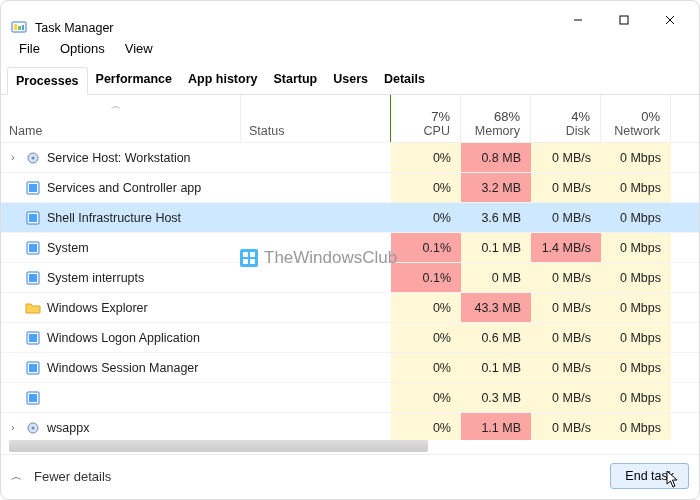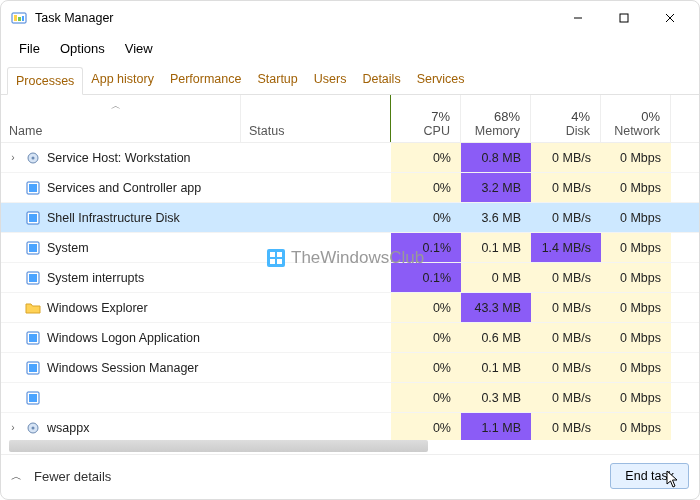--- a/index.html
+++ b/index.html
@@ -1,50 +1,50 @@
 <!DOCTYPE html>
 <html><head>
 <meta charset="utf-8">
 <style>
 * { margin: 0; padding: 0; box-sizing: border-box; font-family: "Segoe UI", Tahoma, sans-serif; }
 body { background: #fff; width: 700px; height: 500px; overflow: hidden; border: 1px solid #ddd; border-radius: 8px; display: flex; flex-direction: column; }
-.titlebar { display: flex; align-items: center; height: 34px; padding: 0 6px 0 10px; }
+.titlebar { display: flex; align-items: flex-end; height: 34px; padding: 0 6px 0 10px; }
 .titlebar .app-icon { width: 16px; height: 16px; margin-right: 8px; }
 .titlebar .title { font-size: 12.5px; color: #000; flex: 0 0 auto; }
 .titlebar .spacer { flex: 1; }
 .win-btn { width: 46px; height: 30px; display: flex; align-items: center; justify-content: center; color: #222; font-size: 10px; }
 .menubar { display: flex; gap: 0; padding: 2px 4px 4px 8px; }
 .menu-item { font-size: 13px; color: #000; padding: 4px 10px; }
 .tabs { display: flex; padding: 2px 6px 0 6px; border-bottom: 1px solid #e2e2e2; }
-.tab { font-size: 12.5px; color: #a16207; padding: 6px 8px; }
+.tab { font-size: 12.5px; color: #000000; padding: 6px 8px; font-weight: bold; }
 .tab.active { background: #fff; border: 1px solid #e2e2e2; border-bottom: 1px solid #fff; border-radius: 3px 3px 0 0; position: relative; top: 1px; }
 .content { flex: 1; overflow: hidden; display: flex; flex-direction: column; }
 .header-row { display: flex; height: 48px; border-bottom: 1px solid #eee; }
 .h-name { width: 240px; padding: 4px 8px; display:flex; flex-direction: column; justify-content:flex-end; color:#555; font-size:12.5px; border-right:1px solid #eee; position:relative;}
 .h-name .sort-caret { position:absolute; top:4px; left:110px; font-size:10px; color:#666;}
 .h-status { width: 150px; padding: 4px 8px; display:flex; align-items:flex-end; color:#555; font-size:12.5px; border-right:1px solid #4d7c0f;}
 .h-col { width: 70px; padding: 4px 10px 4px 4px; display:flex; flex-direction:column; justify-content:flex-end; align-items:flex-end; color:#555; font-size:12.5px; border-right:1px solid #eee;}
 .h-col .pct { color:#444; font-size:13px; }
 .rows { flex:1; overflow:hidden; }
 .row { display:flex; height: 30px; align-items:center; font-size:12.5px; color:#222; border-bottom:1px solid #f3f3f3;}
 .row .c-name { width:240px; display:flex; align-items:center; gap:6px; padding-left:6px; white-space:nowrap; overflow:hidden;}
 .row .c-name .chevron { width:12px; text-align:center; color:#666; font-size:10px;}
 .row .c-name .picon { width:16px; height:16px; flex:0 0 16px;}
 .row .c-status { width:150px; }
 .row .c-col { width:70px; text-align:right; padding-right:10px; background:#fff8d6; height:100%; display:flex; align-items:center; justify-content:flex-end;}
 .row.selected { background:#cde8ff; }
 .row.selected .c-col { background:#cde8ff; }
-.row .c-col.heat { background:#8b5cf6; }
+.row .c-col.heat { background:#fca5a5; }
 .scroll-hint { height:12px; background:linear-gradient(#ddd,#ccc); margin:0 8px 2px 8px; border-radius:2px; width:60%;}
 .footer { display:flex; align-items:center; gap:8px; padding:8px 10px 10px 10px; border-top:1px solid #eee;}
 .footer .spacer { flex:1; }
 .footer .det-caret { font-size:11px; color:#333; margin-right:4px;}
 .footer .det-label { font-size:13px; color:#333; }
 .end-btn { font-size:12.5px; padding:5px 14px; border:1px solid #9bbbe0; background:#e5f1ff; border-radius:3px; cursor:pointer; }
-.watermark { position:absolute; left:240px; top:248px; display:flex; align-items:center; gap:6px; color:#999; font-size:17px; pointer-events:none;margin-left:27px;}
+.watermark { position:absolute; left:240px; top:248px; display:flex; align-items:center; gap:6px; color:#999; font-size:17px; pointer-events:none;}
 .watermark .wm-icon { width:18px;height:18px; }
 .cursor { position:absolute; left:666px; top:470px; font-size:14px; color:#000; pointer-events:none;}
 </style>
 </head>
 <body>
 
 <div class="titlebar">
   <svg class="app-icon" viewBox="0 0 16 16">
     <rect x="1" y="3" width="14" height="10" rx="1" fill="#fff" stroke="#3a7bd5"></rect>
     <rect x="3" y="5" width="3" height="6" fill="#ffd24a"></rect>
@@ -72,26 +72,25 @@
 </div>
 
 <div class="menubar">
   <div class="menu-item">File</div>
   <div class="menu-item">Options</div>
   <div class="menu-item">View</div>
 </div>
 
 <div class="tabs">
   <div class="tab active">Processes</div>
+  <div class="tab">Performance</div>
   <div class="tab">App history</div>
-  <div class="tab">Performance</div>
   <div class="tab">Startup</div>
   <div class="tab">Users</div>
   <div class="tab">Details</div>
-  <div class="tab">Services</div>
 </div>
 
 <div class="content">
 
   <div class="header-row">
     <div class="h-name">
       <span class="sort-caret">︿</span>
       <span>Name</span>
     </div>
     <div class="h-status">
@@ -146,21 +145,21 @@
         <div class="c-col">0 MB/s</div>
         <div class="c-col">0 Mbps</div>
       </div>
       <div class="row selected">
         <div class="c-name">
           <span class="chevron"></span>
           <span class="picon"><svg viewBox="0 0 16 16">
               <rect x="2" y="2" width="12" height="12" rx="1" fill="#fff" stroke="#3a7bd5"></rect>
               <rect x="4" y="4" width="8" height="8" fill="#4aa3ff"></rect>
             </svg></span>
-          <span>Shell Infrastructure Disk</span>
+          <span>Shell Infrastructure Host</span>
         </div>
         <div class="c-status"></div>
         <div class="c-col">0%</div>
         <div class="c-col">3.6 MB</div>
         <div class="c-col">0 MB/s</div>
         <div class="c-col">0 Mbps</div>
       </div>
       <div class="row">
         <div class="c-name">
           <span class="chevron"></span>

